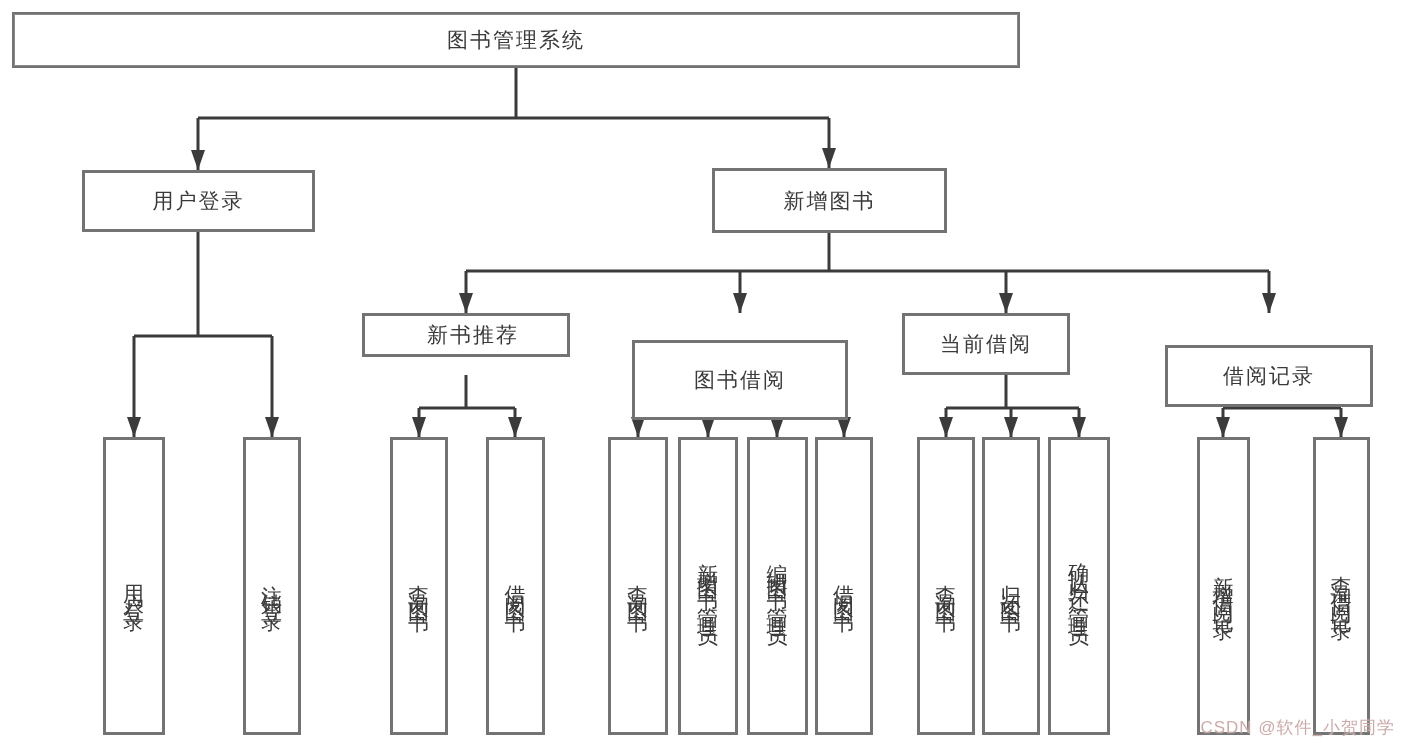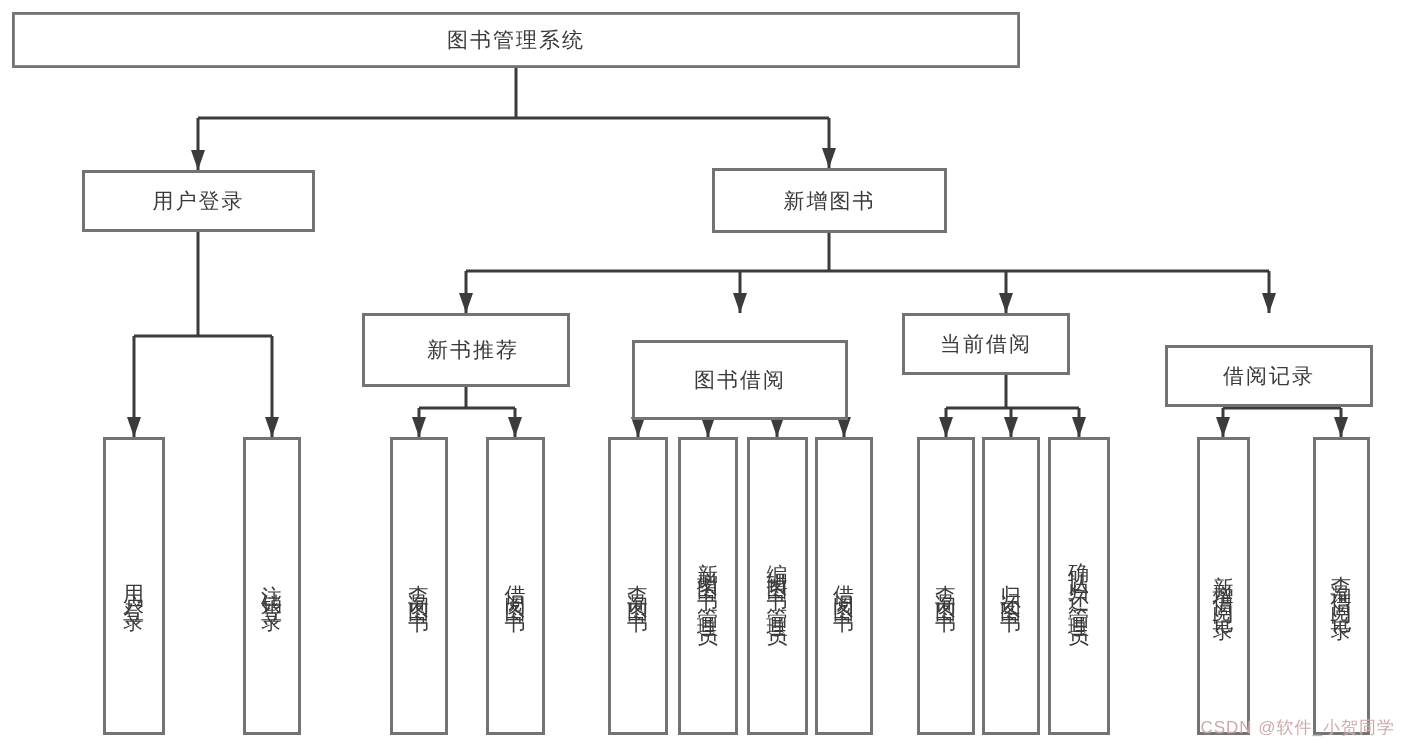--- a/index.html
+++ b/index.html
@@ -31,21 +31,21 @@
     letter-spacing:9px;
     line-height:1.0;
     white-space:nowrap;
   }
   
   #n-root           { left:12px;  top:12px;  width:1008px; height:56px; }
   
   #n-user-login     { left:82px;  top:170px; width:233px; height:62px; }
   #n-book-mgmt      { left:712px; top:168px; width:235px; height:65px; }
   
-  #n-new-book       { left:362px;  top:313px; width:208px; height:74px;padding-left:14px; }
+  #n-new-book       { left:362px;  top:313px; width:208px; height:44px;padding-left:14px; }
   #n-book-borrow    { left:632px;  top:313px; width:216px; height:80px;margin-top:27px; }
   #n-current-borrow { left:902px;  top:313px; width:168px; height:62px; }
   #n-borrow-record  { left:1165px; top:313px; width:208px; height:62px;margin-top:32px; }
   
   .leaf { top:437px; height:298px; }
   #l-user-login { left:103px;  width:62px; }
   #l-logout     { left:243px;  width:58px; }
   #l-nb-query   { left:390px;  width:58px; }
   #l-nb-borrow  { left:486px;  width:59px; }
   #l-bb-query   { left:608px;  width:60px; }

